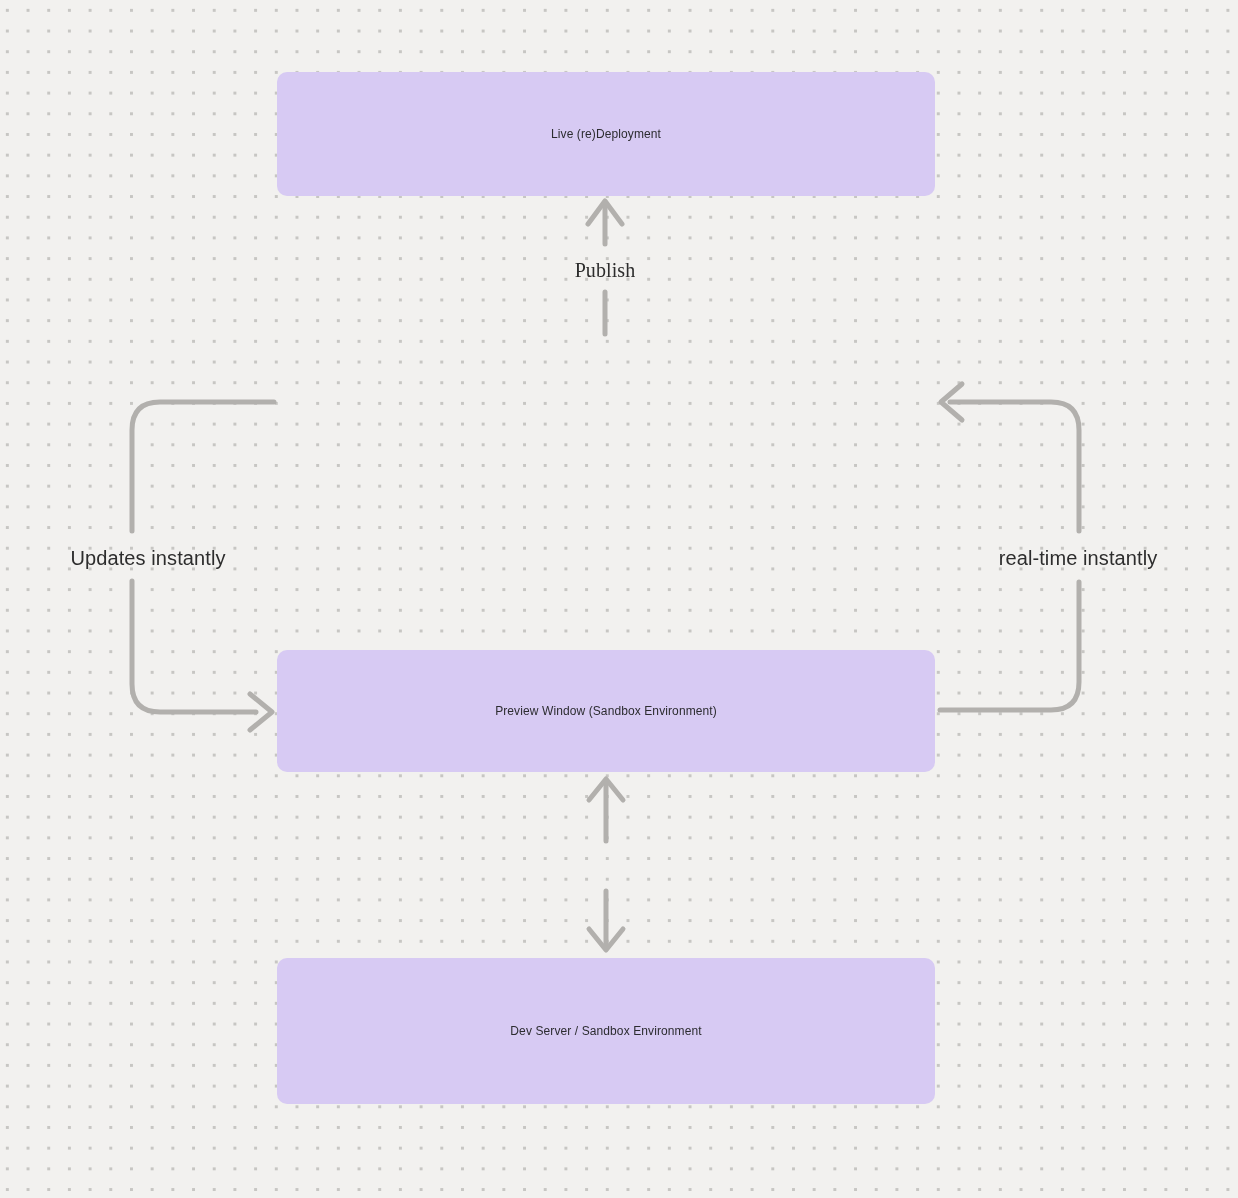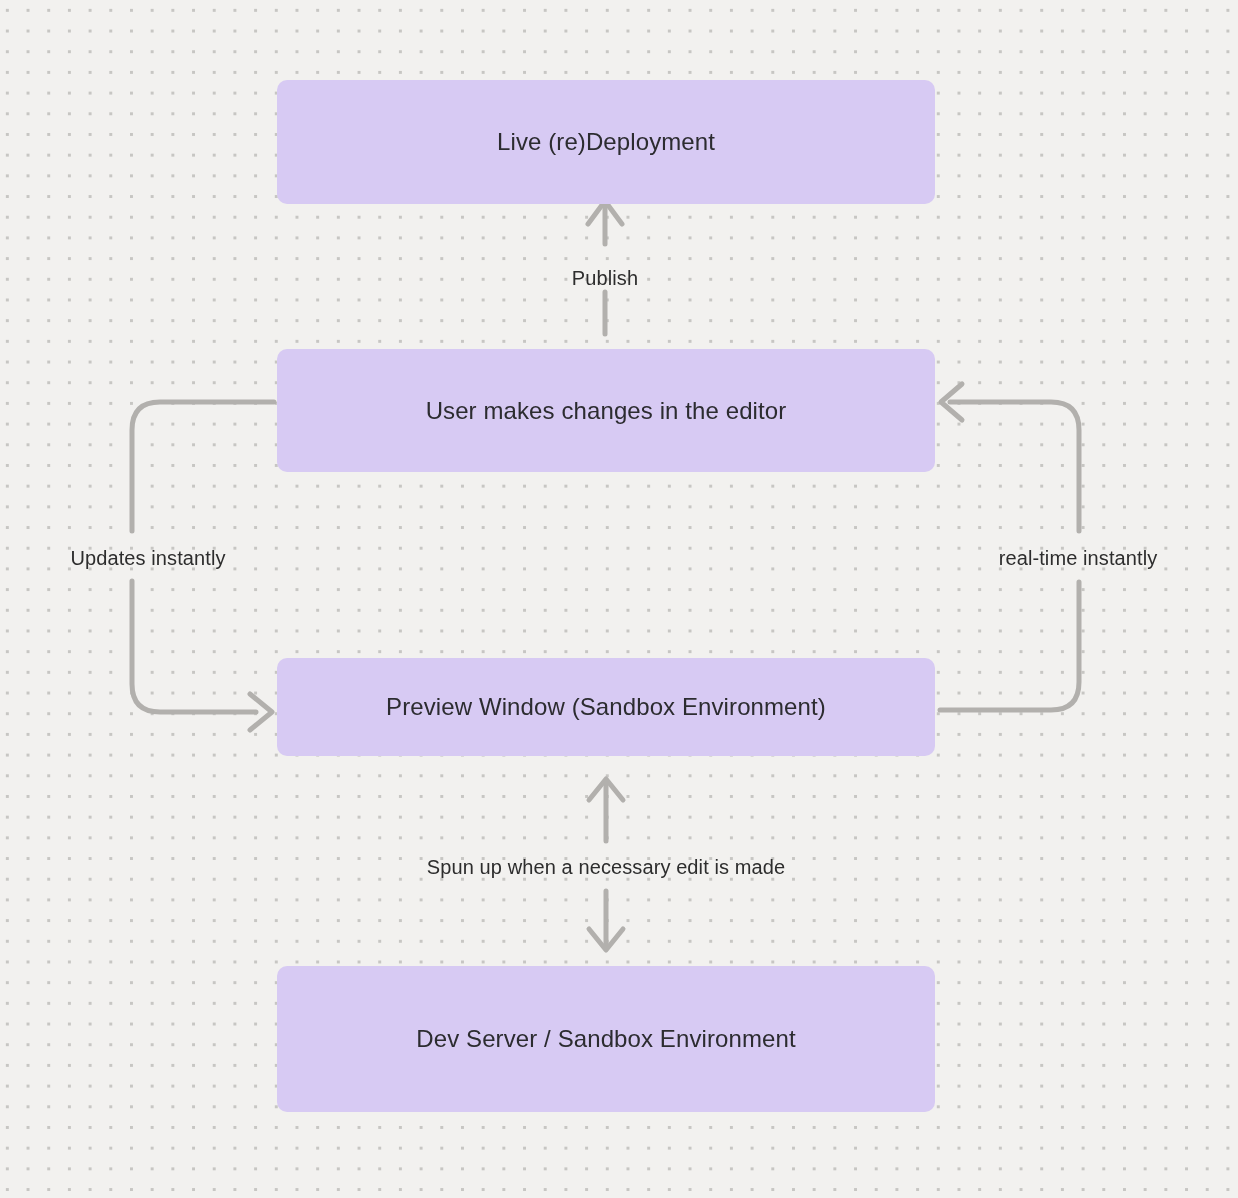--- a/index.html
+++ b/index.html
@@ -38,38 +38,37 @@
   .node {
     position: absolute;
     left: 277px;
     width: 658px;
     background: var(--node-fill);
     border-radius: 10px;
     display: flex;
     align-items: center;
     justify-content: center;
     color: var(--node-text);
-    font-size: 24px;
+    font-size: 12px;
     letter-spacing: 0.1px;
     cursor: default;
-    margin-top: 8px;
   }
   .node-1 { top: 72px;  height: 124px; }
   .node-2 { top: 341px; height: 123px; }
-  .node-3 { top: 650px; height: 98px; }
+  .node-3 { top: 650px; height: 122px; }
   .node-4 { top: 958px; height: 146px; }
   .edge-label {
     position: absolute;
     transform: translate(-50%, -50%);
     white-space: nowrap;
     color: var(--label-text);
     font-size: 20px;
     letter-spacing: 0.1px;
   }
-  .label-publish  { left: 605px;  top: 278px; }
+  .label-publish  { left: 605px;  top: 270px; font-family: Liberation Serif, serif; }
   .label-updates  { left: 148px;  top: 558px; text-align: right; }
   .label-feedback { left: 1078px; top: 558px; }
   .label-spunup   { left: 606px;  top: 867px; }
 </style>
 </head>
 <body>
 
 <div class="canvas">
 
   <svg class="edges-layer" viewBox="0 0 1238 1198" xmlns="http://www.w3.org/2000/svg">
@@ -97,33 +96,29 @@
       <path d="M606 785 V841"></path>
       <path d="M606 891 V944"></path>
       <path d="M589 929 L606 950 L623 929"></path>
     </g>
   </svg>
 
   <div class="node node-1">
     <span>Live (re)Deployment</span>
   </div>
 
-  <div class="node node-2">
-    <span>User makes changes in the editor</span>
-  </div>
 
   <div class="node node-3">
     <span>Preview Window (Sandbox Environment)</span>
   </div>
 
   <div class="node node-4">
     <span>Dev Server / Sandbox Environment</span>
   </div>
 
   <div class="edge-label label-publish">Publish</div>
 
   <div class="edge-label label-updates">Updates instantly</div>
 
   <div class="edge-label label-feedback">real-time instantly</div>
 
-  <div class="edge-label label-spunup">Spun up when a necessary edit is made</div>
 
 </div>
 
 </body></html>

